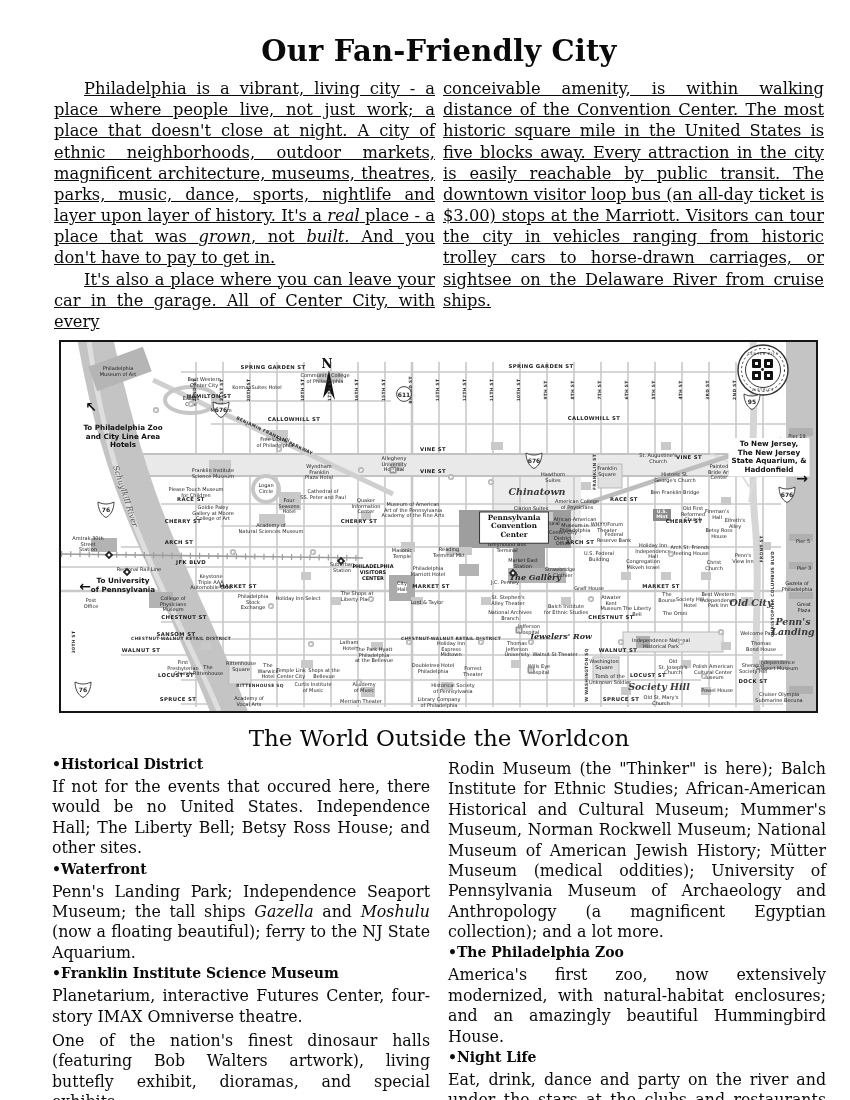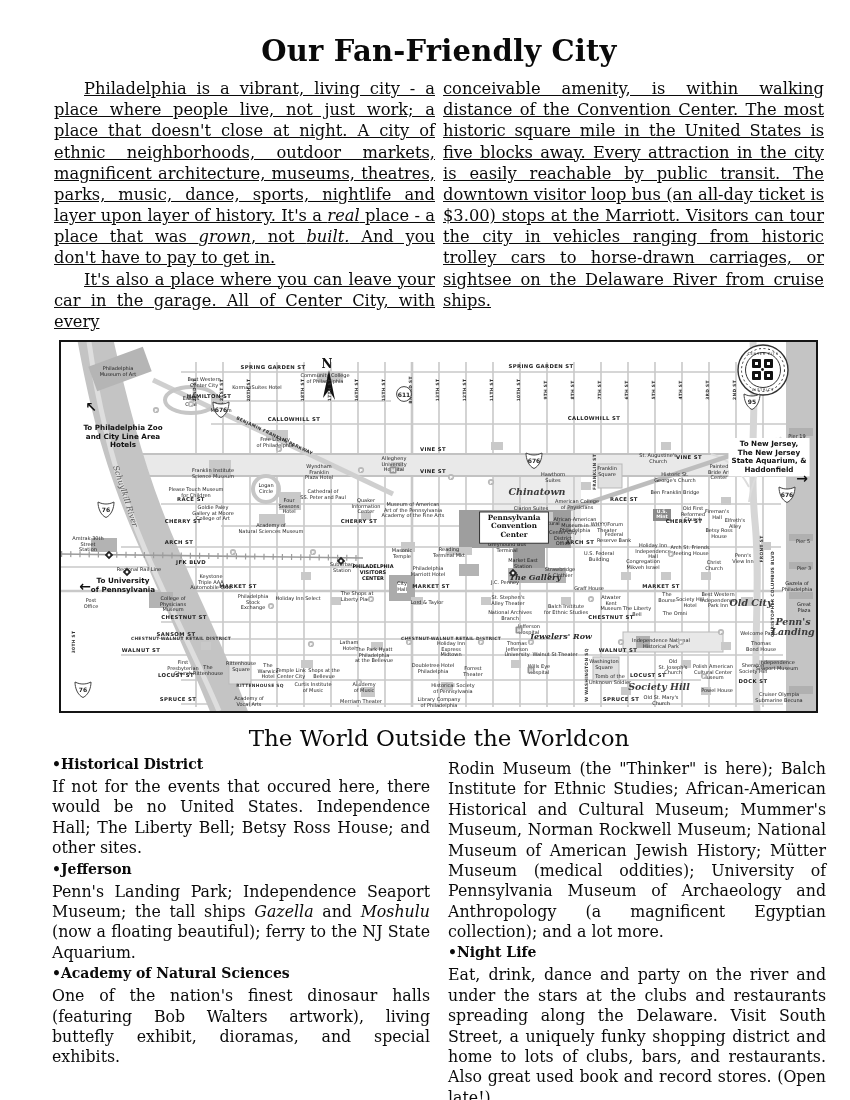--- a/index.html
+++ b/index.html
@@ -540,33 +540,40 @@
 
   <div class="h2">The World Outside the Worldcon</div>
 
   <div class="cols2">
     <div class="col2">
       <div>
         <div class="sec-h">•Historical District</div>
         <p class="sec-b"><span>If not for the events that occured here, there would be no United States. Independence Hall; The Liberty Bell; Betsy Ross House; and other sites.</span></p>
       </div>
       <div>
-        <div class="sec-h">•Jefferson</div>
+        <div class="sec-h">•Waterfront</div>
         <p class="sec-b"><span>Penn's Landing Park; Independence Seaport Museum; the tall ships </span><span class="it">Gazella</span><span> and </span><span class="it">Moshulu</span><span> (now a floating beautiful); ferry to the NJ State Aquarium.</span></p>
       </div>
       <div>
-        <div class="sec-h">•Academy of Natural Sciences</div>
+        <div class="sec-h">•Franklin Institute Science Museum</div>
+        <p class="sec-b"><span>Planetarium, interactive Futures Center, four-story IMAX Omniverse theatre.</span></p>
+      </div>
+      <div>
         <p class="sec-b"><span>One of the nation's finest dinosaur halls (featuring Bob Walters artwork), living buttefly exhibit, dioramas, and special exhibits.</span></p>
       </div>
 
     </div>
     <div class="col2">
       <div>
         <p class="sec-b"><span>Rodin Museum (the "Thinker" is here); Balch Institute for Ethnic Studies; African-American Historical and Cultural Museum; Mummer's Museum, Norman Rockwell Museum; National Museum of American Jewish History; Mütter Museum (medical oddities); University of Pennsylvania Museum of Archaeology and Anthropology (a magnificent Egyptian collection); and a lot more.</span></p>
       </div>
       <div>
+        <div class="sec-h">•The Philadelphia Zoo</div>
+        <p class="sec-b"><span> America's first zoo, now extensively modernized, with natural-habitat enclosures; and an amazingly beautiful Hummingbird House.</span></p>
+      </div>
+      <div>
         <div class="sec-h">•Night Life</div>
         <p class="sec-b"><span> Eat, drink, dance and party on the river and under the stars at the clubs and restaurants spreading along the Delaware. Visit South Street, a uniquely funky shopping district and home to lots of clubs, bars, and restaurants. Also great used book and record stores. (Open late!)</span></p>
       </div>
     </div>
   </div>
 
 </div>
 
 </body></html>

